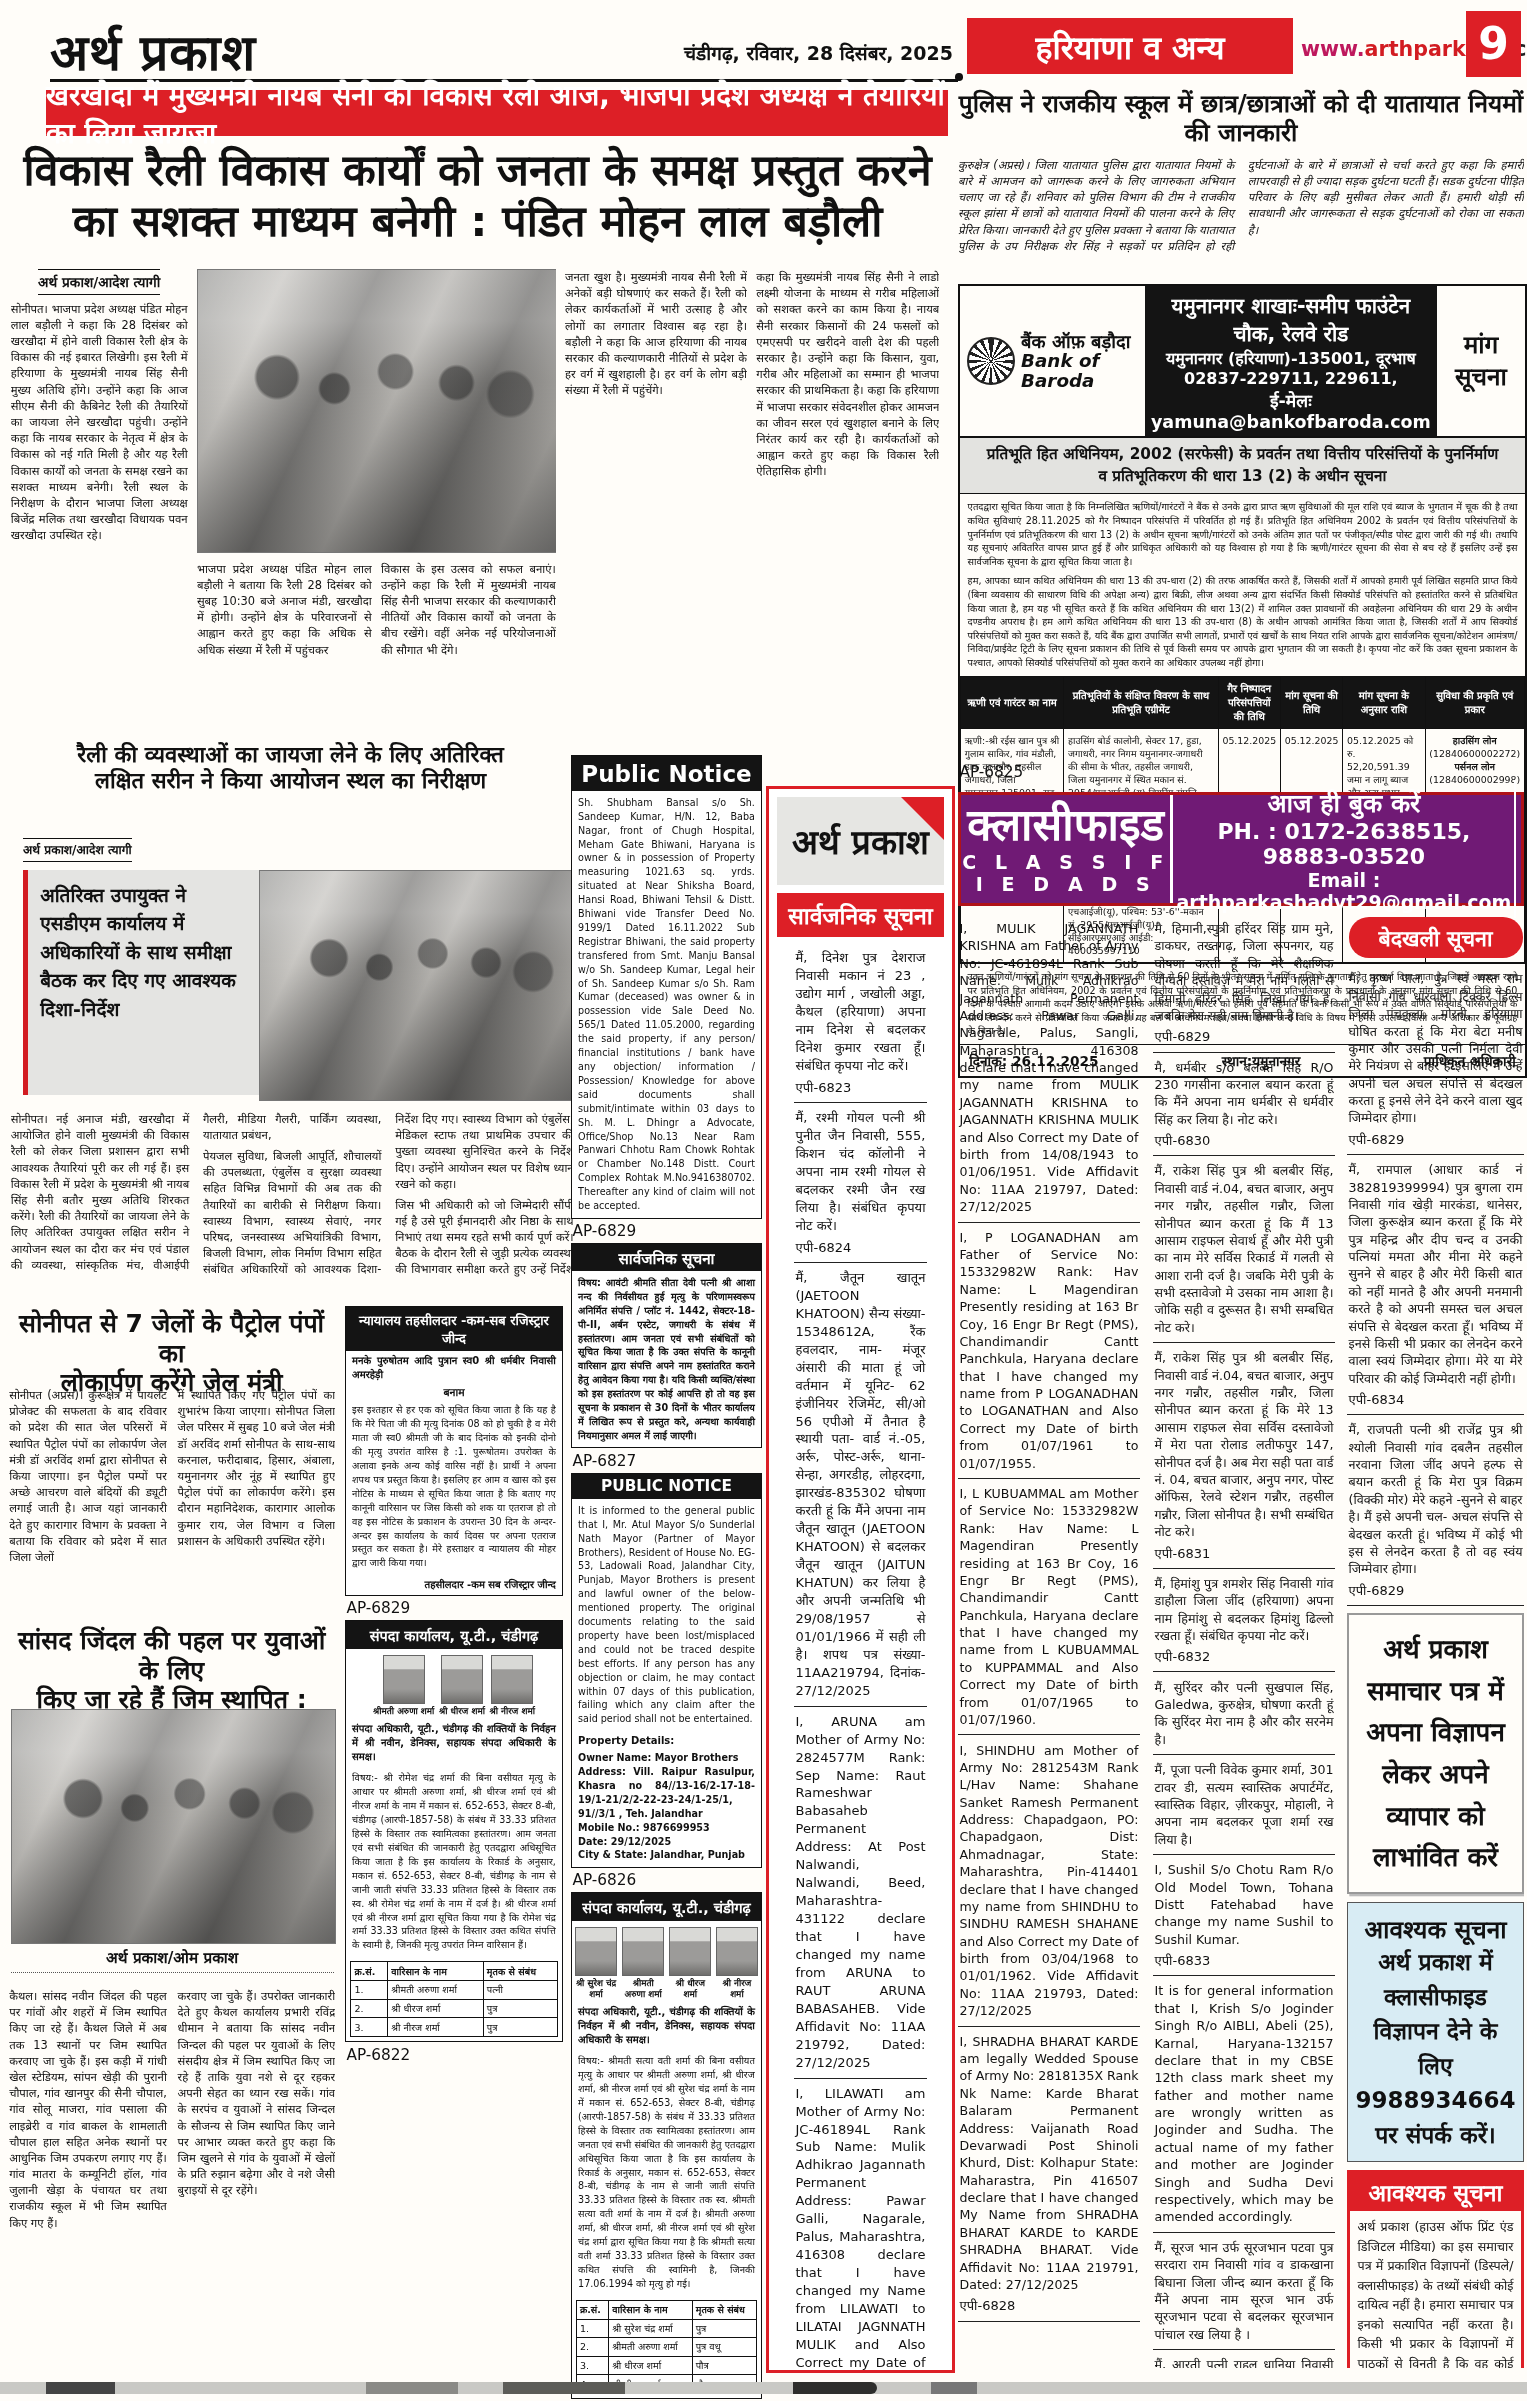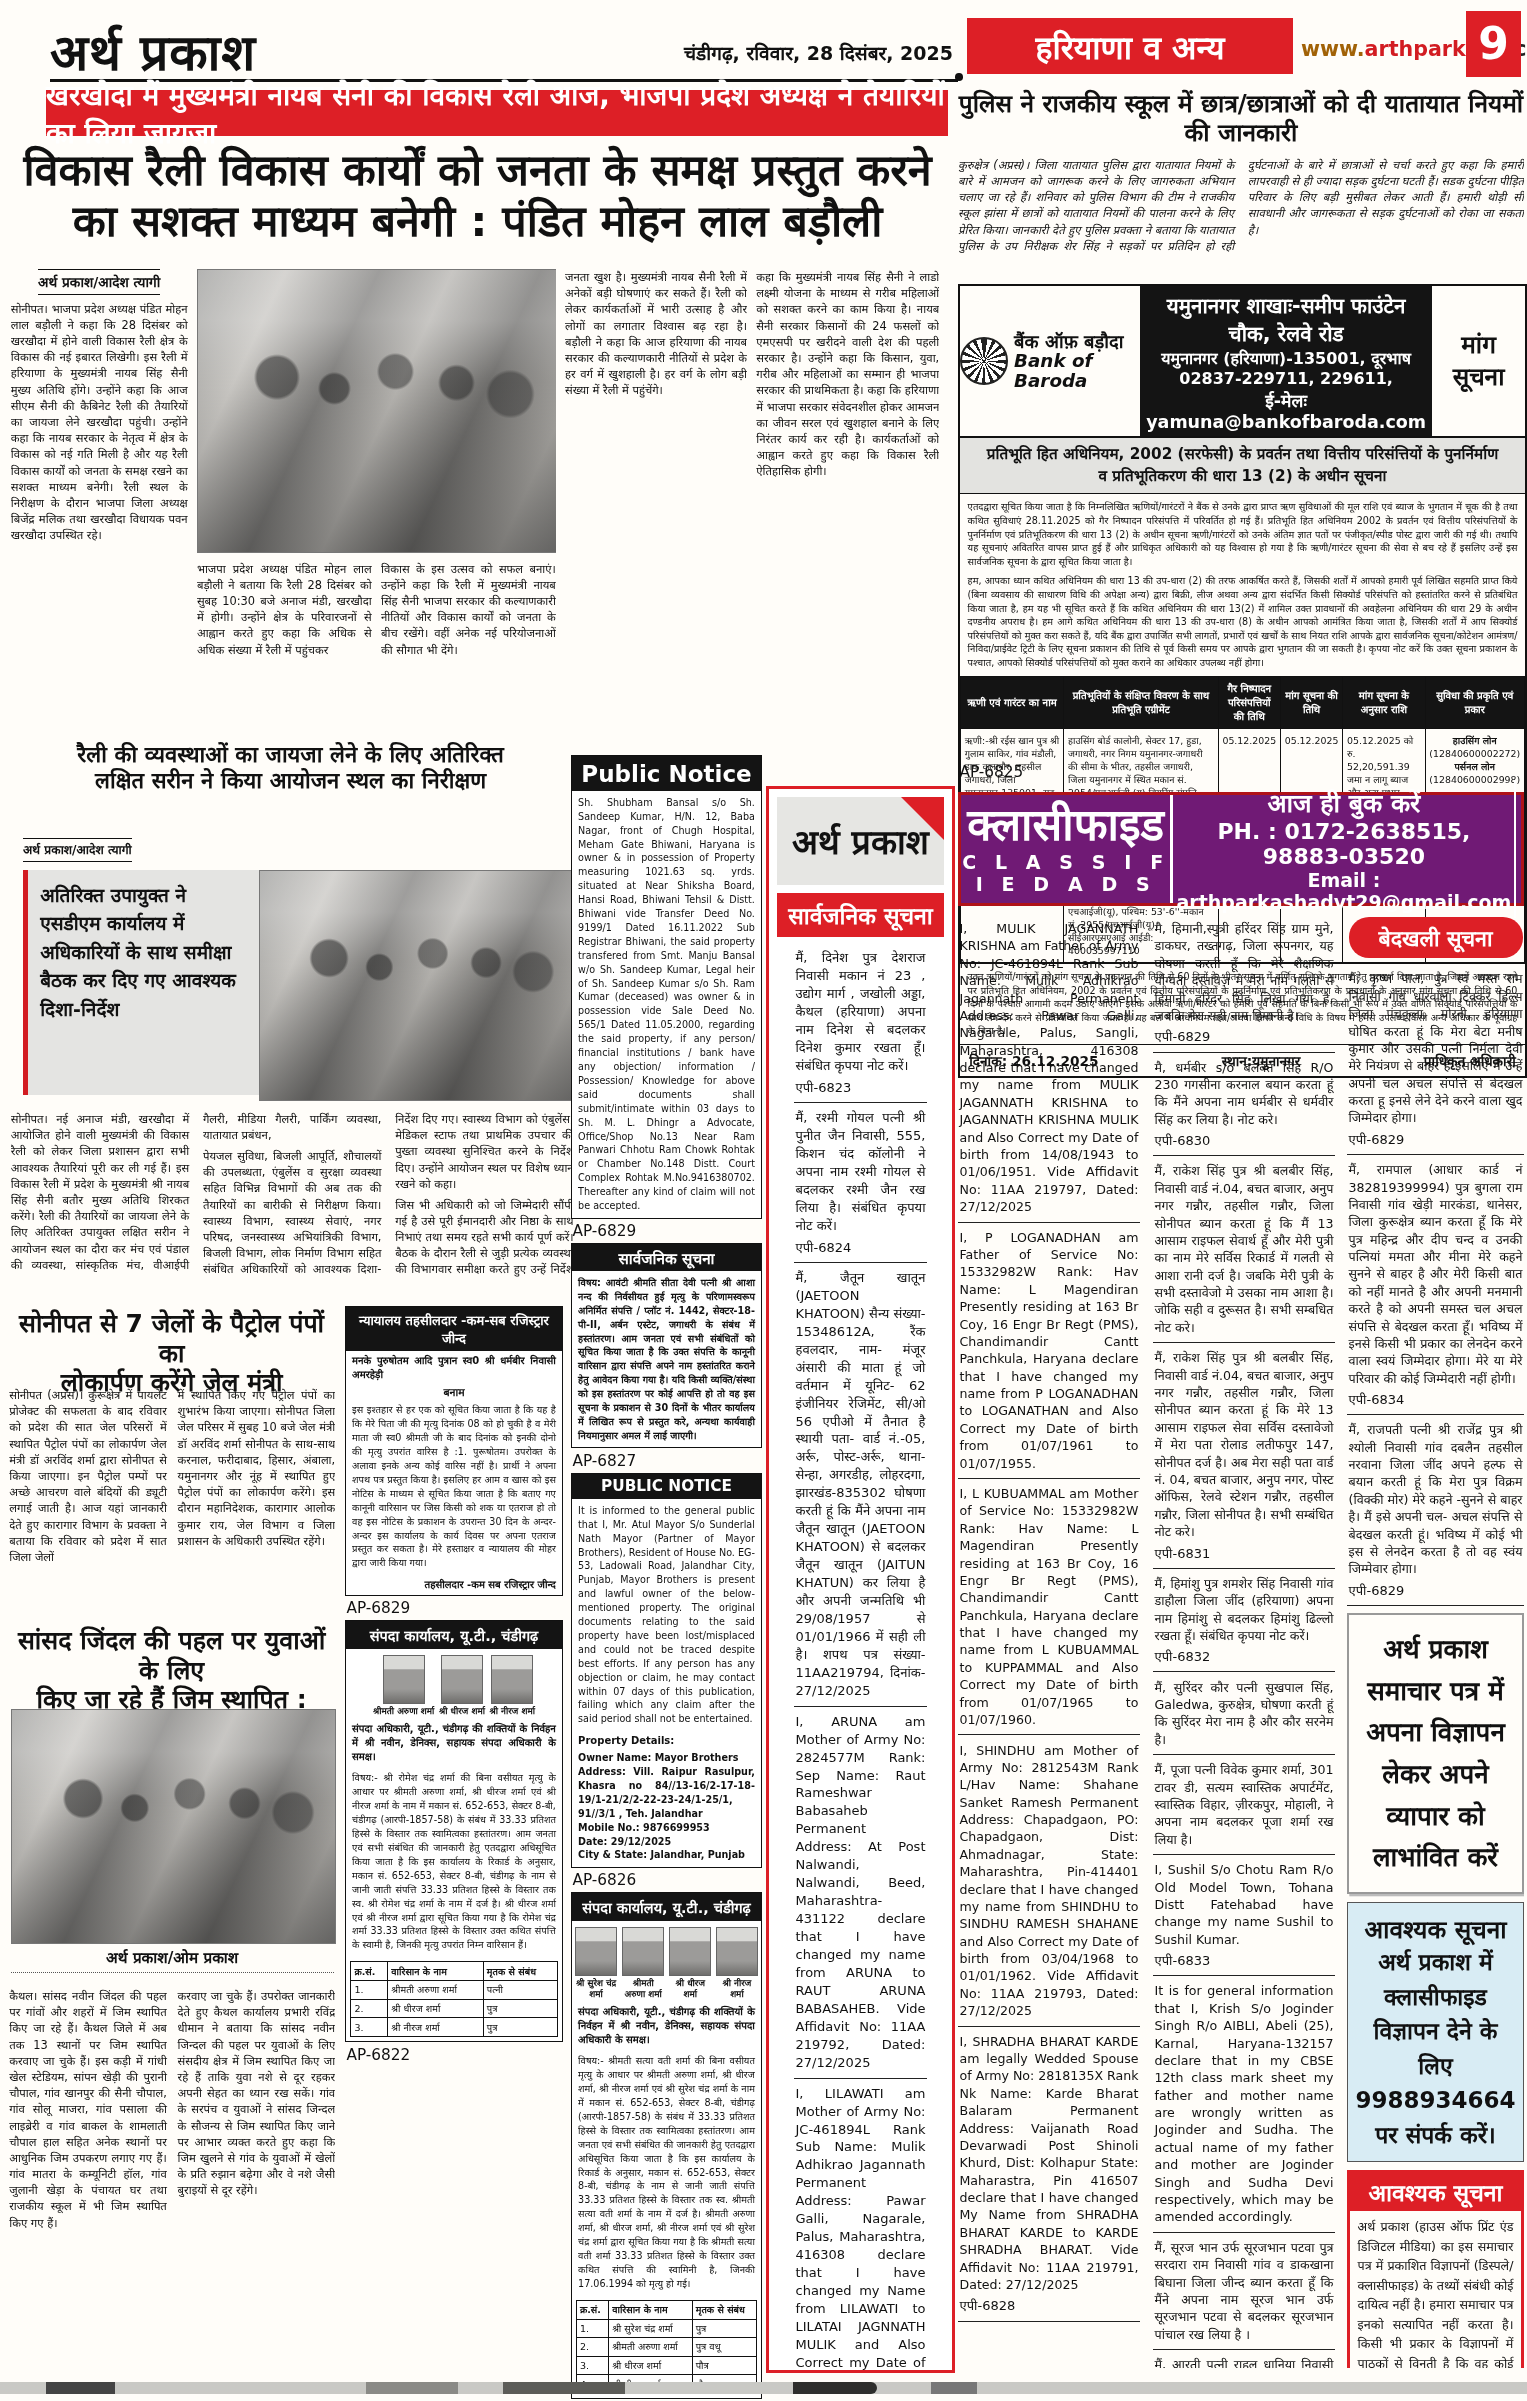--- a/index.html
+++ b/index.html
@@ -38,21 +38,21 @@
      linear-gradient(180deg, rgba(255,255,255,.25) 0 18%, transparent 40%, rgba(0,0,0,.28) 100%);}
   
   .nbox{border:1.5px solid #111;background:#fff;}
   .nbar{background:#141414;color:#fff;font-weight:bold;text-align:center;}
   .ref{font-size:15.3px;padding:3.1px 1.5px;}
   .quote{background:#e4e4e2;border-left:5.3px solid #d21c22;border-right:2.3px solid #d21c22;
          font-size:19px;font-weight:bold;line-height:1.5;padding:10.7px 12.2px;}
   
   #bob{border:2.3px solid #111;}
   #bob-top{display:flex;border-bottom:2.3px solid #111;}
-  #bob-logo{width:192px;display:flex;align-items:center;justify-content:center;gap:6.1px;padding:0;}
+  #bob-logo{width:192px;display:flex;align-items:center;justify-content:center;gap:6.1px;padding:7px;}
   #bob-sun{width:44px;height:44px;border-radius:50%;
      background:repeating-conic-gradient(#222 0 9deg,#fff 9deg 22deg);border:2.3px solid #222;flex:0 0 auto;}
   #bob-name{font-weight:bold;font-size:18.3px;line-height:1.05;}
   #bob-addr{flex:1;background:#141414;color:#fff;text-align:center;padding:4.6px 6.1px;}
   #bob-addr .l1{font-size:20.6px;font-weight:bold;}
   #bob-addr .l2{font-size:16px;font-weight:bold;}
   #bob-addr .l3{font-size:17.5px;font-weight:bold;}
   #bob-tag{width:99px;display:flex;align-items:center;justify-content:center;
            font-size:24.4px;font-weight:bold;text-align:center;line-height:1.3;}
   #bob-title{background:#e3e3e0;border-bottom:1.5px solid #111;font-weight:bold;
@@ -108,21 +108,21 @@
   #footerbar i{position:absolute;top:0;height:100%;}
 </style>
 </head>
 <body>
 
 <div id="page">
 
   <div class="abs" style="left:50px;top:17px;" id="masthead">अर्थ प्रकाश</div>
   <div class="abs" style="left:633px;top:40px;width:320px;text-align:right;" id="dateline">चंडीगढ़, रविवार, 28 दिसंबर, 2025</div>
   <div class="abs red-bg" style="left:967px;top:18.3px;width:326px;height:56px;" id="section-tag">हरियाणा व अन्य</div>
-  <div class="abs" style="left:1301px;top:37px;" id="website"><span style="color:#a16207;">www.</span><span>arthparkash</span><span style="color:#222;">.com</span></div>
+  <div class="abs" style="left:1301px;top:37px;" id="website"><span style="color:#be185d;">www.</span><span>arthparkash</span><span style="color:#222;">.com</span></div>
   <div class="abs red-bg" style="left:1466px;top:10.7px;width:55px;height:66px;" id="pageno">9</div>
   <div class="abs rule" style="left:50px;top:79px;width:908px;"></div>
   <div class="abs" style="left:955px;top:73px;width:7.6px;height:7.6px;background:#111;border-radius:50%;"></div>
 
   <div class="abs red-bg" style="left:46px;top:90px;width:902px;height:46px;" id="banner">खरखौदा में मुख्यमंत्री नायब सैनी की विकास रैली आज, भाजपा प्रदेश अध्यक्ष ने तैयारियों का लिया जायजा</div>
 
   <div class="abs" style="left:958px;top:90px;width:566px;">
     <div class="hl ctr" style="font-size:24.4px;">पुलिस ने राजकीय स्कूल में छात्र/छात्राओं को दी यातायात नियमों की जानकारी</div>
     <div class="cols2 body-txt just" style="margin-top:9.2px;height:143px;overflow:hidden;">कुरुक्षेत्र (अप्रस)। जिला यातायात पुलिस द्वारा यातायात नियमों के बारे में आमजन को जागरूक करने के लिए जागरुकता अभियान चलाए जा रहे हैं। शनिवार को पुलिस विभाग की टीम ने राजकीय स्कूल झांसा में छात्रों को यातायात नियमों की पालना करने के लिए प्रेरित किया। जानकारी देते हुए पुलिस प्रवक्ता ने बताया कि यातायात पुलिस के उप निरीक्षक शेर सिंह ने सड़कों पर प्रतिदिन हो रही दुर्घटनाओं के बारे में छात्राओं से चर्चा करते हुए कहा कि हमारी लापरवाही से ही ज्यादा सड़क दुर्घटना घटती हैं। सडक दुर्घटना पीड़ित परिवार के लिए बड़ी मुसीबत लेकर आती हैं। हमारी थोड़ी सी सावधानी और जागरूकता से सड़क दुर्घटनाओं को रोका जा सकता है।</div>
   </div>

